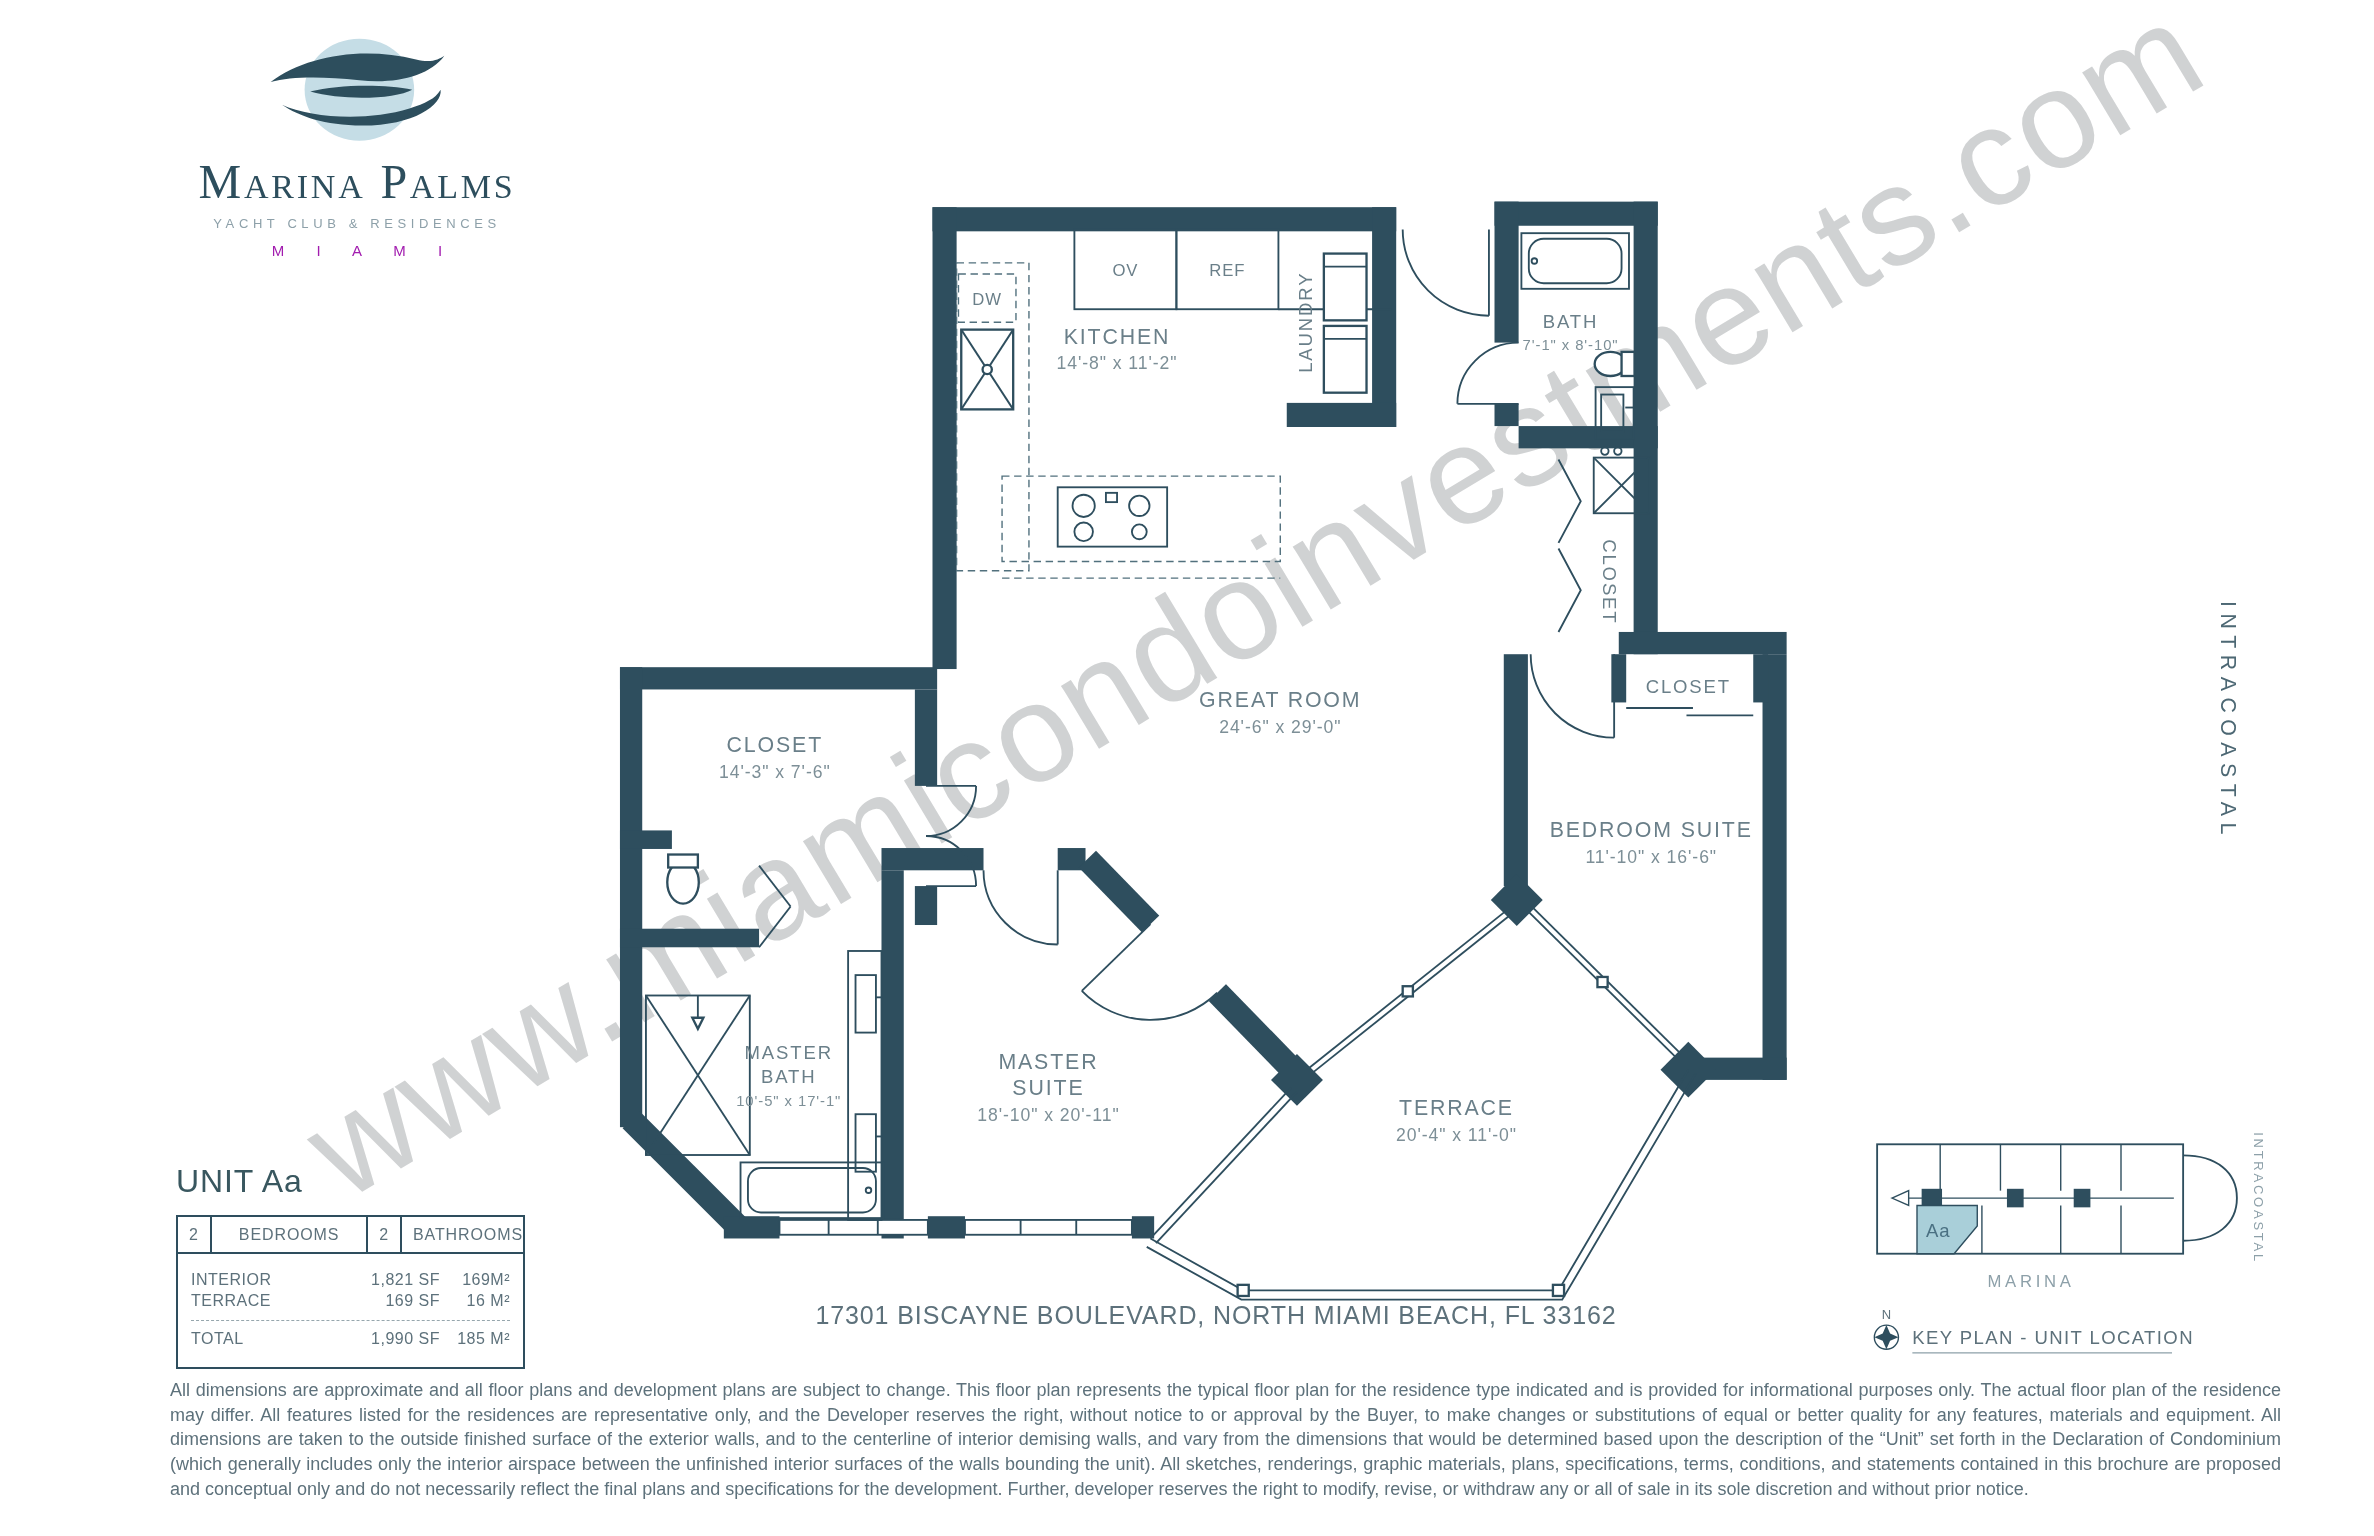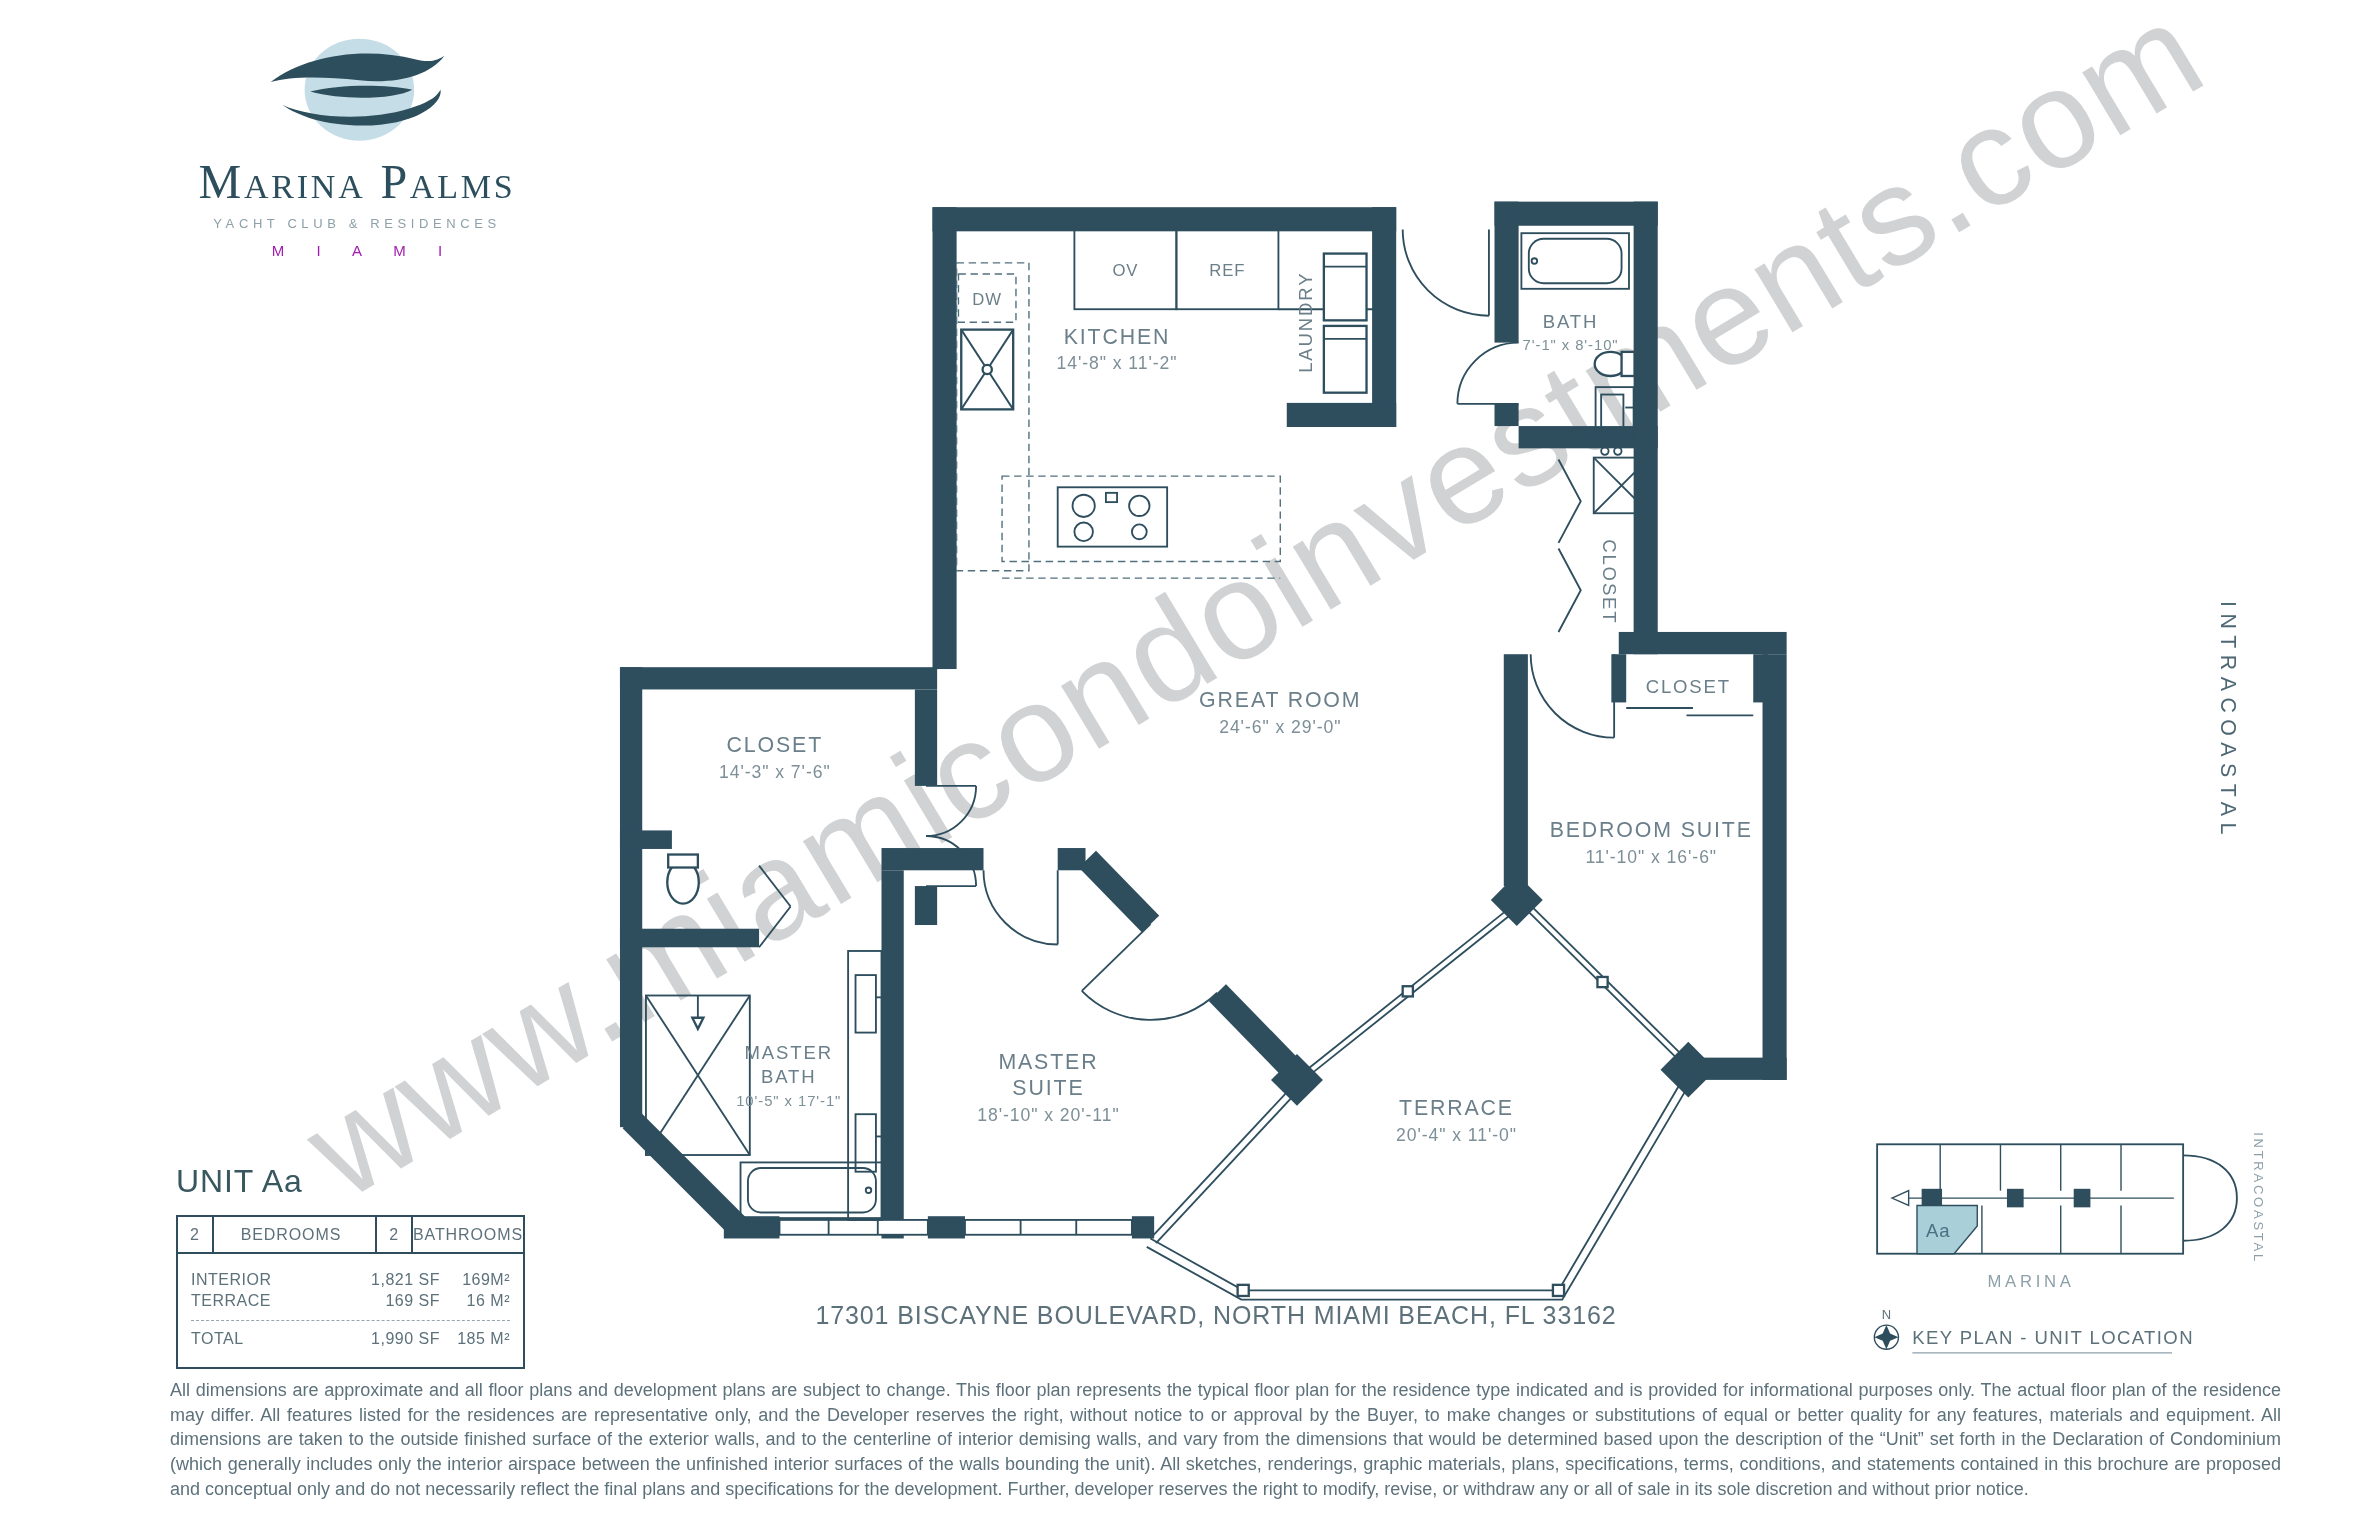--- a/index.html
+++ b/index.html
@@ -46,21 +46,21 @@
     writing-mode:vertical-rl;font-size:21.3px;letter-spacing:6.5px;color:#4d6874;
   }
 
   
   .unit-info{position:absolute;left:176px;top:1163px;width:349px;z-index:2;color:#5d717b;}
   .unit-title{font-size:32px;letter-spacing:0.9px;color:#39575f;margin-bottom:15px;}
   .unit-table{border:2.8px solid #2e4e5e;}
   .unit-table .hdr{display:flex;height:35px;border-bottom:2.8px solid #2e4e5e;align-items:center;font-size:16px;letter-spacing:0.9px;}
   .hdr .num{width:37px;text-align:center;border-right:2.8px solid #2e4e5e;align-self:stretch;line-height:35px;}
   .hdr .cat1{width:148px;padding-left:27px;border-right:2.8px solid #2e4e5e;align-self:stretch;line-height:35px;}
-  .hdr .cat2{flex:1;line-height:35px;}
+  .hdr .cat2{flex:1;padding-left:11px;line-height:35px;}
   .unit-table .bdy{padding:13px 13px 15px 13px;font-size:16px;letter-spacing:0.5px;}
   .area-row{display:flex;margin:3.7px 0;}
   .area-row .lbl{flex:1;}
   .area-row .sf{width:89px;text-align:right;}
   .area-row .m2{width:70px;text-align:right;}
   .dashed-div{border-top:1.9px dashed #96a6ad;margin:9.3px 0;}
 
   
   .address{
     position:absolute;left:576px;top:1301px;width:1280px;text-align:center;z-index:2;

